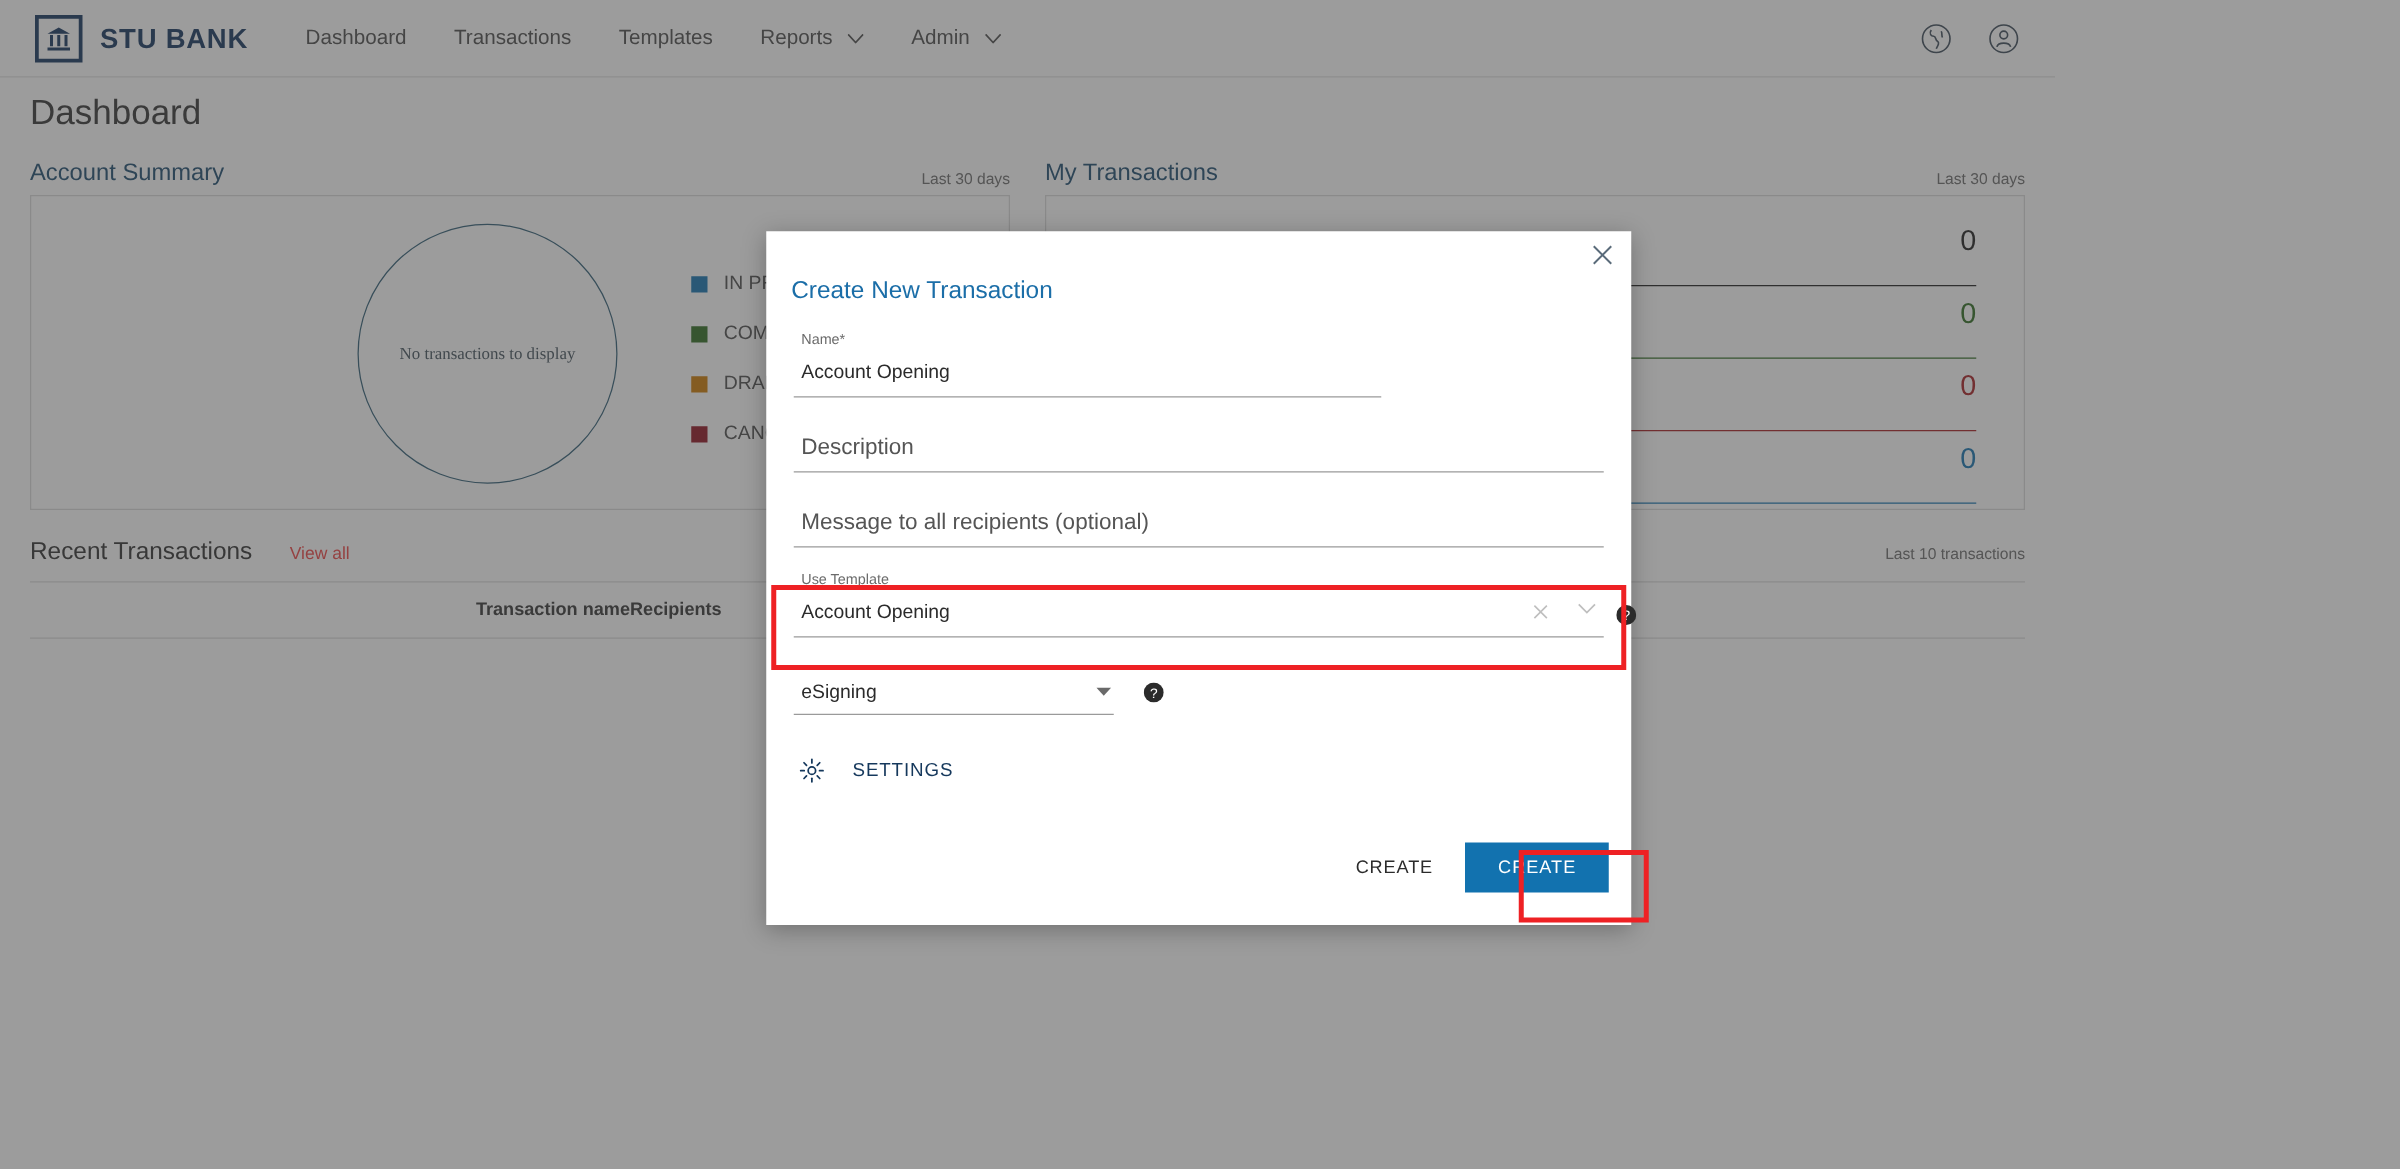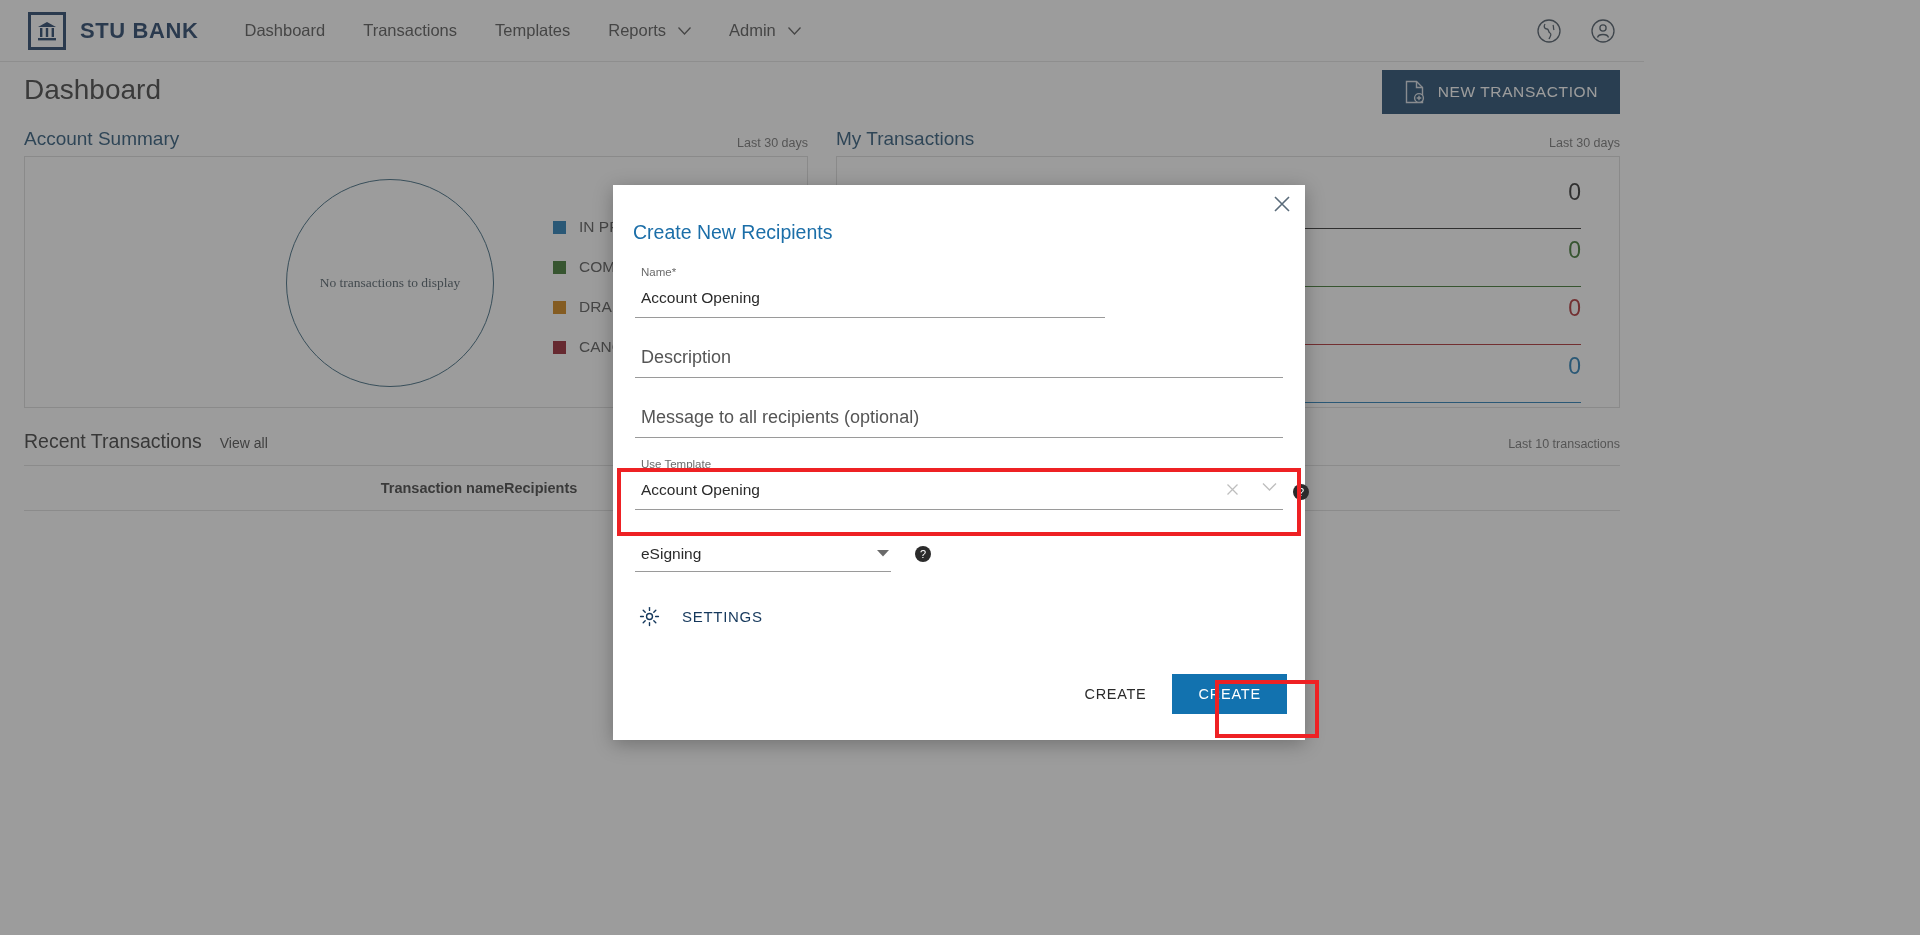--- a/index.html
+++ b/index.html
@@ -115,21 +115,21 @@
     padding-top: 8px;
   }
   .statnum { font-size: 23px; }
 
   
   .recent-head {
     display: flex; align-items: baseline; gap: 18px;
     padding: 22px 24px 12px 24px;
   }
   .recent-title { font-size: 19.5px; color: #2e2e2e; }
-  .recent-viewall { font-size: 14px; color: #404040; cursor: pointer; }
+  .recent-viewall { font-size: 14px; color: #ef4444; cursor: pointer; margin-left: 12px; }
   .recent-sub { font-size: 12.5px; color: #6b6b6b; margin-left: auto; }
   .tablehead {
     border-top: 1px solid #dcdcdc;
     border-bottom: 1px solid #dcdcdc;
     margin: 0 24px;
     height: 46px;
     display: flex; align-items: center;
     font-size: 14.5px; font-weight: bold; color: #333;
   }
   .th-name { width: 480px; text-align: right; }
@@ -317,31 +317,20 @@
             <circle cx="13" cy="13" r="11" fill="none" stroke="#3c4a58" stroke-width="1.3"></circle>
             <circle cx="13" cy="10" r="3.1" fill="none" stroke="#3c4a58" stroke-width="1.3"></circle>
             <path d="M7.5 19.5 C8.5 15.5 17.5 15.5 18.5 19.5" fill="none" stroke="#3c4a58" stroke-width="1.3"></path>
           </svg>
         </span>
       </div>
     </div>
 
     <div class="titlerow">
       <div class="pagetitle">Dashboard</div>
-      <button class="btn-new">
-        <span>
-          <svg width="22" height="24" viewBox="0 0 22 24">
-            <path d="M2.5 1.5 H12.5 L18.5 7.5 V22.5 H2.5 Z" fill="none" stroke="#d8dee5" stroke-width="1.4"></path>
-            <path d="M12.5 1.5 V7.5 H18.5" fill="none" stroke="#d8dee5" stroke-width="1.4"></path>
-            <circle cx="15" cy="18" r="4.4" fill="#0f3c63" stroke="#d8dee5" stroke-width="1.4"></circle>
-            <path d="M15 15.7 V20.3 M12.7 18 H17.3" stroke="#d8dee5" stroke-width="1.4"></path>
-          </svg>
-        </span>
-        <span>NEW TRANSACTION</span>
-      </button>
     </div>
 
     <div class="sectionrow">
       <div style="width:922px; display:flex; align-items:flex-end;">
         <span class="sec-title">Account Summary</span>
         <span class="sec-sub">Last 30 days</span>
       </div>
       <div style="width:922px; margin-left:28px; display:flex; align-items:flex-end;">
         <span class="sec-title">My Transactions</span>
         <span class="sec-sub">Last 30 days</span>
@@ -411,21 +400,21 @@
   <div id="scrim"></div>
 
   <div id="modal">
 
     <span class="modal-close">
       <svg width="22" height="22" viewBox="0 0 22 22">
         <path d="M4 4 L18 18 M18 4 L4 18" stroke="#5a6b7a" stroke-width="1.6"></path>
       </svg>
     </span>
 
-    <div class="modal-title">Create New Recipients</div>
+    <div class="modal-title">Create New Transaction</div>
 
     <div class="modal-body">
 
       <div class="field">
         <div class="field-label">
           <span>Name</span><span class="req">*</span>
         </div>
         <div class="field-line short">
           <span class="field-value">Account Opening</span>
         </div>

